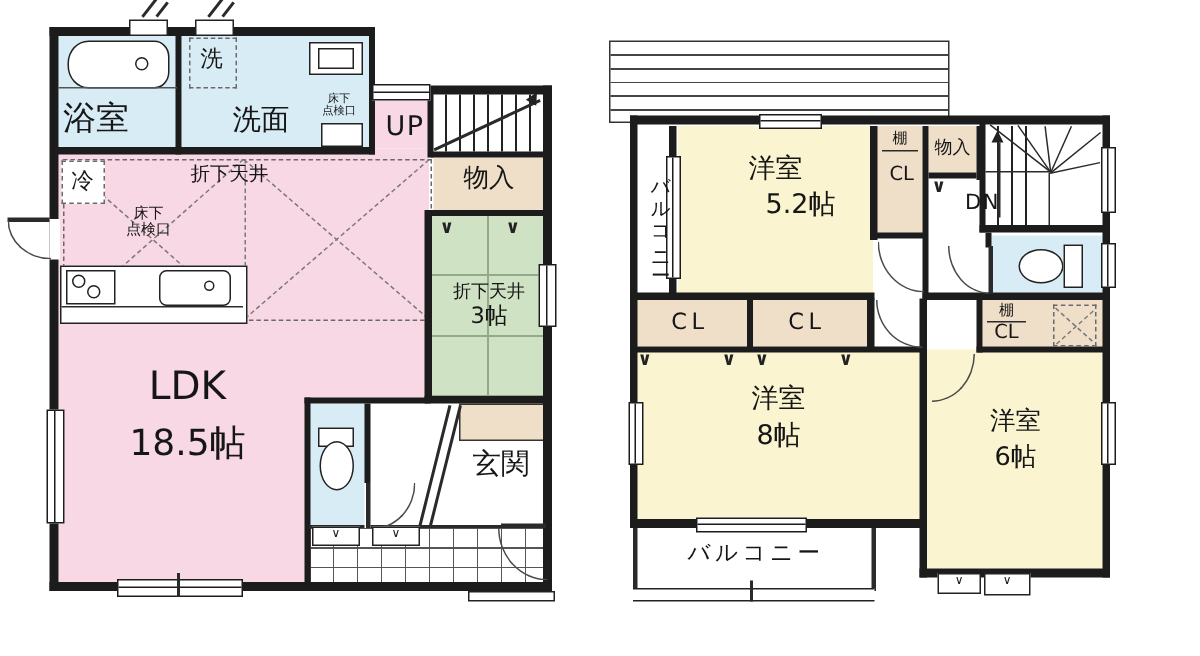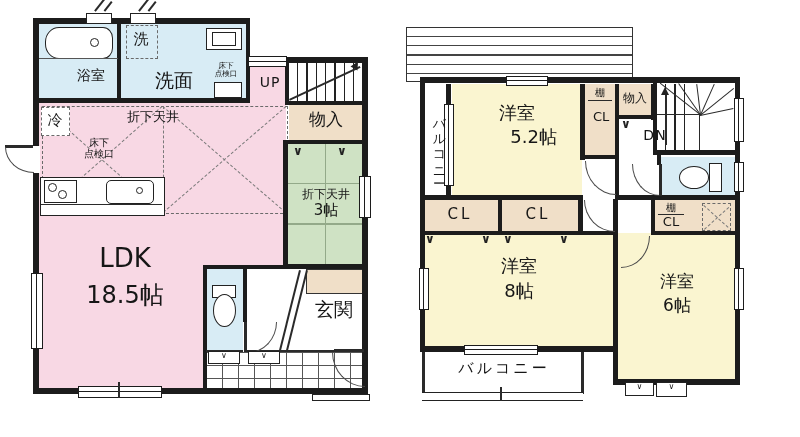--- a/index.html
+++ b/index.html
@@ -121,28 +121,28 @@
     <div class="sl" style="left:104px;top:-2px;width:1.5px;height:16px;transform:rotate(38deg);"></div>
     <div class="sl" style="left:111px;top:1px;width:1.5px;height:12px;transform:rotate(38deg);"></div>
     <div class="box" style="left:130px;top:13px;width:24px;height:9px;border-width:1.3px;"></div>
     <div class="sl" style="left:148px;top:-2px;width:1.5px;height:16px;transform:rotate(38deg);"></div>
     <div class="sl" style="left:155px;top:1px;width:1.5px;height:12px;transform:rotate(38deg);"></div>
     <div class="vbox" style="left:208px;top:351px;width:30px;height:11px;font-size:8px;"><span>∨</span></div>
     <div class="vbox" style="left:248px;top:351px;width:30px;height:11px;font-size:8px;"><span>∨</span></div>
     <div class="vee" style="left:293px;top:145px;font-size:12px;">∨</div>
     <div class="vee" style="left:337px;top:145px;font-size:12px;">∨</div>
 
-    <div class="lb" style="left:59px;top:68px;width:64px;font-size:14px;">浴室</div>
+    <div class="lb" style="left:32px;top:68px;width:64px;font-size:22px;">浴室</div>
     <div class="lb" style="left:128px;top:31px;width:26px;font-size:15px;">洗</div>
     <div class="lb" style="left:136px;top:70px;width:76px;font-size:19px;">洗面</div>
     <div class="lb" style="left:206px;top:62px;width:40px;font-size:7.5px;">
       <span>床下</span><br>
       <span>点検口</span>
     </div>
-    <div class="lb" style="left:253px;top:75px;width:34px;font-size:14px;letter-spacing:1px;">UP</div>
+    <div class="lb" style="left:253px;top:75px;width:34px;font-size:18px;letter-spacing:1px;">UP</div>
     <div class="lb" style="left:292px;top:110px;width:68px;font-size:17px;">物入</div>
     <div class="lb" style="left:45px;top:112px;width:20px;font-size:15px;">冷</div>
     <div class="lb" style="left:112px;top:110px;width:82px;font-size:13px;">折下天井</div>
     <div class="lb" style="left:74px;top:137px;width:50px;font-size:10px;">
       <span>床下</span><br>
       <span>点検口</span>
     </div>
     <div class="lb" style="left:289px;top:188px;width:74px;font-size:12px;">折下天井</div>
     <div class="lb" style="left:289px;top:202px;width:74px;font-size:15px;">3帖</div>
     <div class="lb" style="left:75px;top:244px;width:100px;font-size:26px;">LDK</div>

